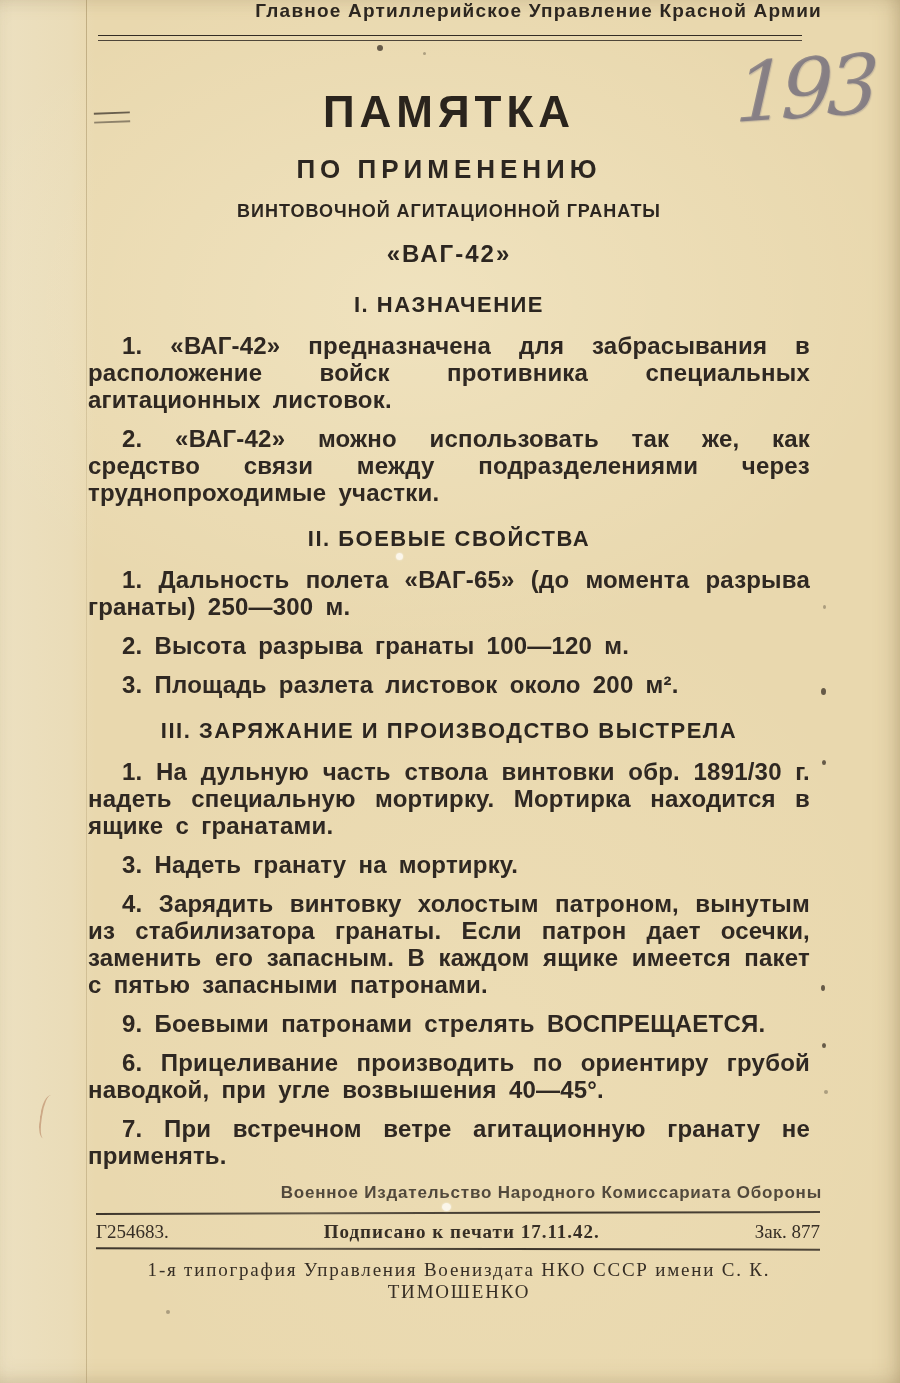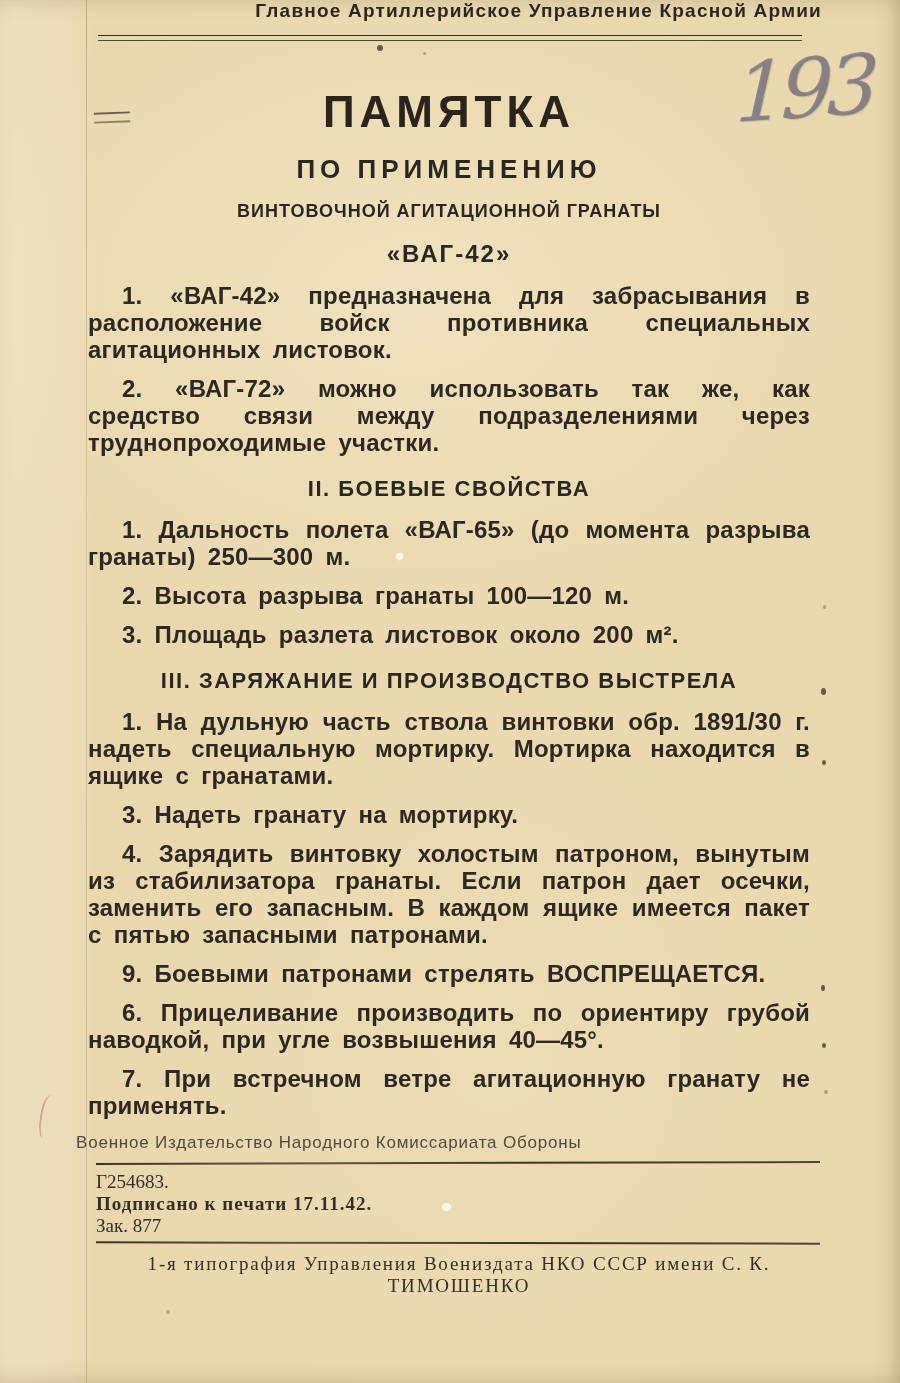--- a/index.html
+++ b/index.html
@@ -87,37 +87,37 @@
     text-indent:34px;
     word-spacing:0.22em;
     letter-spacing:0.2px;
     color:#2f2822;
     hyphens:manual;
   }
   .para.lead{margin-top:14px;}
   
   .footer{margin-top:14px;}
   .publisher{
-    text-align:left;
-    font-size:17px;font-weight:normal;
+    text-align:right;
+    font-size:17px;font-weight:bold;
     letter-spacing:0.8px;
     color:rgba(47,40,34,0.82);
   }
   .rule{
     margin:9px 2px 0 20px;
     height:2.4px;
     background:linear-gradient(90deg, rgba(51,44,36,0.95), rgba(51,44,36,0.75) 30%, rgba(51,44,36,0.95) 60%, rgba(51,44,36,0.85));
     transform:rotate(-0.15deg);
   }
   .rule.second{margin-top:5px;transform:rotate(0.1deg);}
   .imprint-row{
     display:flex;justify-content:space-between;align-items:baseline;
     margin:7px 2px 0 20px;
     font-family:"Liberation Serif", serif;
-    font-size:19px;color:#362e25;flex-direction:column;
+    font-size:19px;color:#362e25;
   }
   .imprint-center{font-weight:bold;letter-spacing:1px;}
   .typography-line{
     margin:8px 0 0 20px;
     text-align:center;
     font-family:"Liberation Serif", serif;
     font-size:19px;
     letter-spacing:1.8px;
     color:#362e25;
   }
@@ -151,22 +151,23 @@
   <div class="content">
 
     <div class="org-line">Главное Артиллерийское Управление Красной Армии</div>
     <div class="double-rule"></div>
 
     <div class="title">ПАМЯТКА</div>
     <div class="subtitle-1">ПО ПРИМЕНЕНИЮ</div>
     <div class="subtitle-2">ВИНТОВОЧНОЙ АГИТАЦИОННОЙ ГРАНАТЫ</div>
     <div class="subtitle-3">«ВАГ-42»</div>
 
+    <div class="sec-heading first">I. НАЗНАЧЕНИЕ</div>
     <p class="para lead">1. «ВАГ-42» предназначена для забрасывания в располо­жение войск противника специальных агитационных ли­стовок.</p>
-    <p class="para">2. «ВАГ-72» можно использовать так же, как средство связи между подразделениями через труднопроходимые участки.</p>
+    <p class="para">2. «ВАГ-42» можно использовать так же, как средство связи между подразделениями через труднопроходимые участки.</p>
 
     <div class="sec-heading">II. БОЕВЫЕ СВОЙСТВА</div>
     <p class="para lead">1. Дальность полета «ВАГ-65» (до момента разрыва гра­наты) 250—300 м.</p>
     <p class="para">2. Высота разрыва гранаты 100—120 м.</p>
     <p class="para">3. Площадь разлета листовок около 200 м².</p>
 
     <div class="sec-heading">III. ЗАРЯЖАНИЕ И ПРОИЗВОДСТВО ВЫСТРЕЛА</div>
     <p class="para lead">1. На дульную часть ствола винтовки обр. 1891/30 г. надеть специальную мортирку. Мортирка находится в ящике с гранатами.</p>
     <p class="para">3. Надеть гранату на мортирку.</p>
     <p class="para">4. Зарядить винтовку холостым патроном, вынутым из стабилизатора гранаты. Если патрон дает осечки, заменить его запасным. В каждом ящике имеется пакет с пятью за­пасными патронами.</p>

